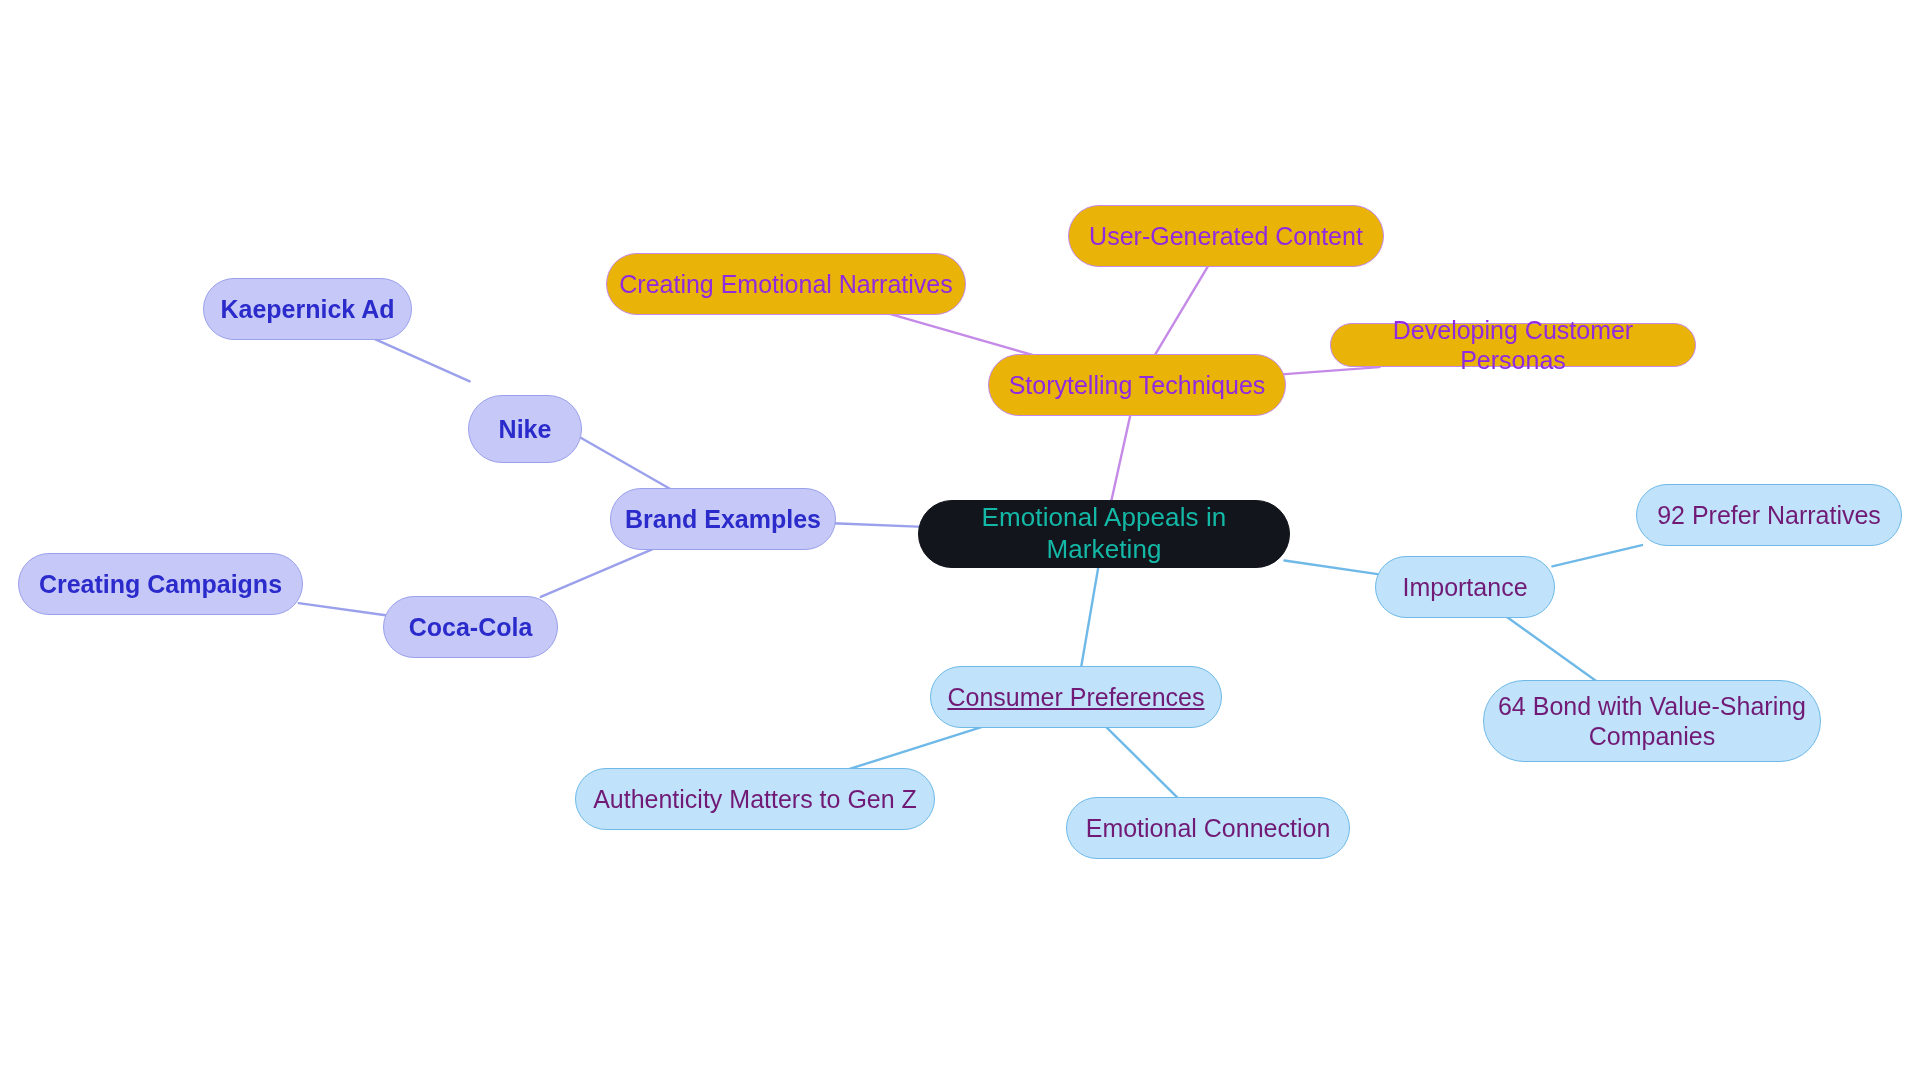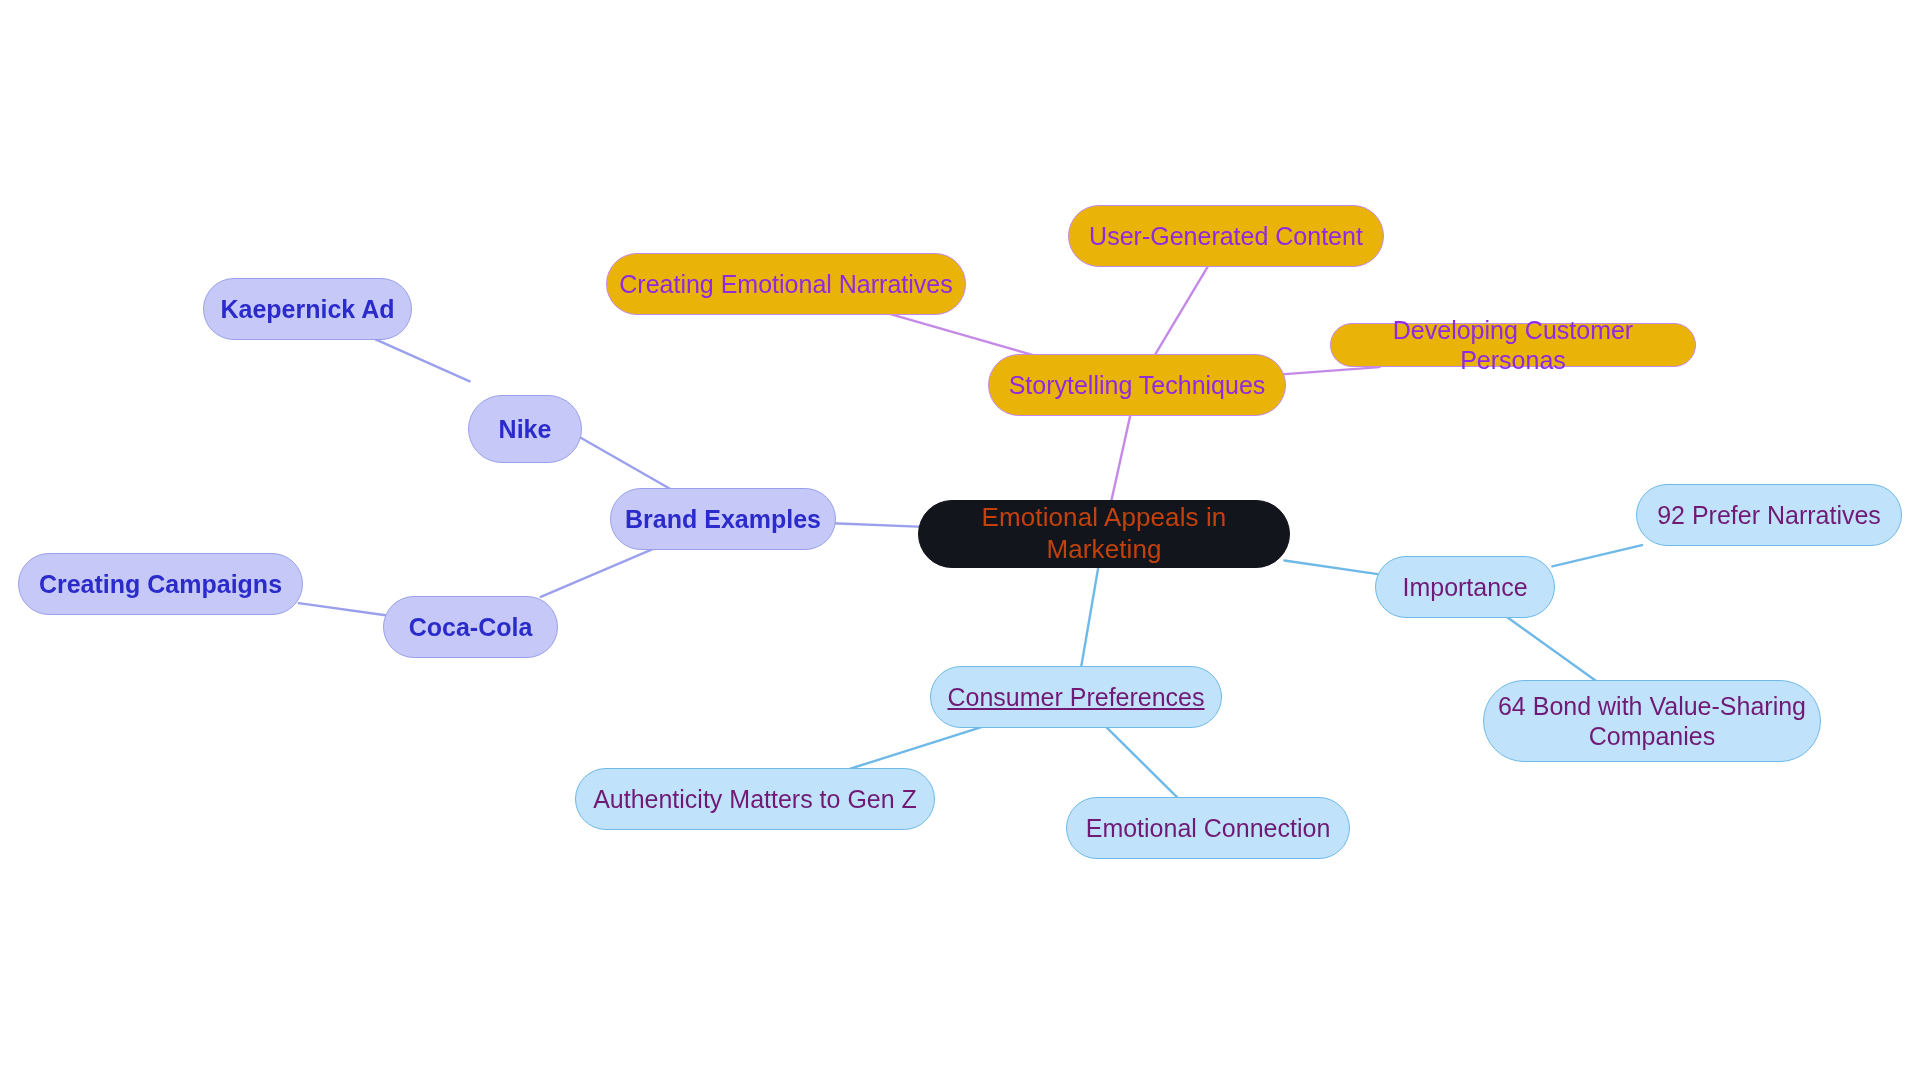--- a/index.html
+++ b/index.html
@@ -38,21 +38,21 @@
     border-style: solid;
     border-width: 1.5px;
     line-height: 1.22;
     white-space: pre-line;
     padding: 4px 10px;
     user-select: none;
   }
   .node.root {
     background: #13151c;
     border-color: #13151c;
-    color: #c2410c;
+    color: #14b8a6;
     font-size: 26px;
     border-radius: 34px;
     letter-spacing: 0.1px;
   }
   .node.purple {
     background: #eab308;
     border-color: #c58ae8;
     color: #8f2ae0;
     font-size: 25px;
   }

